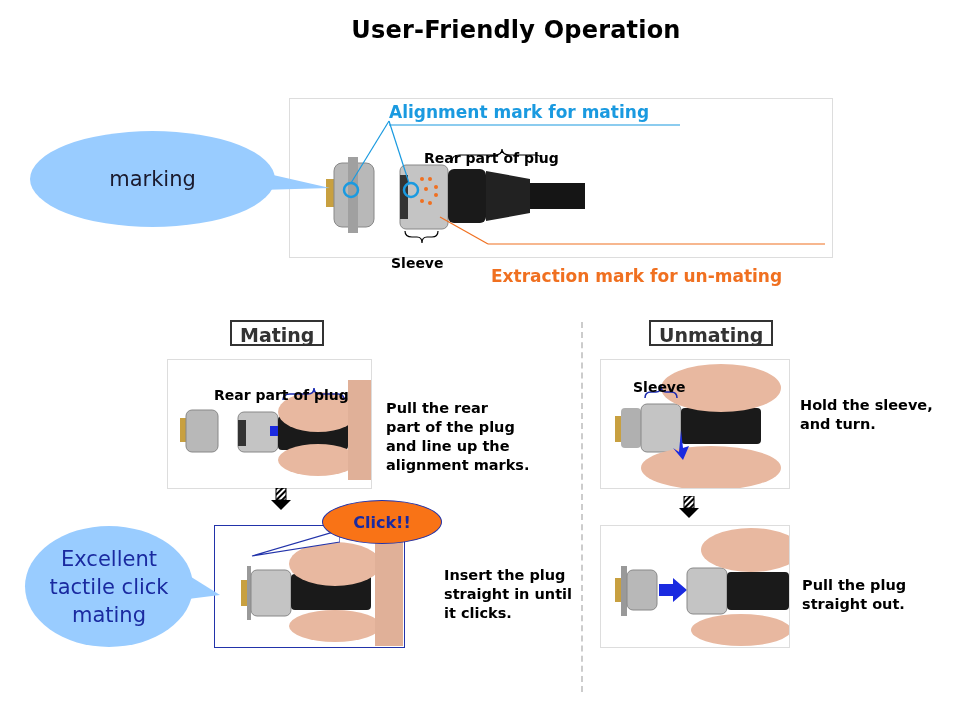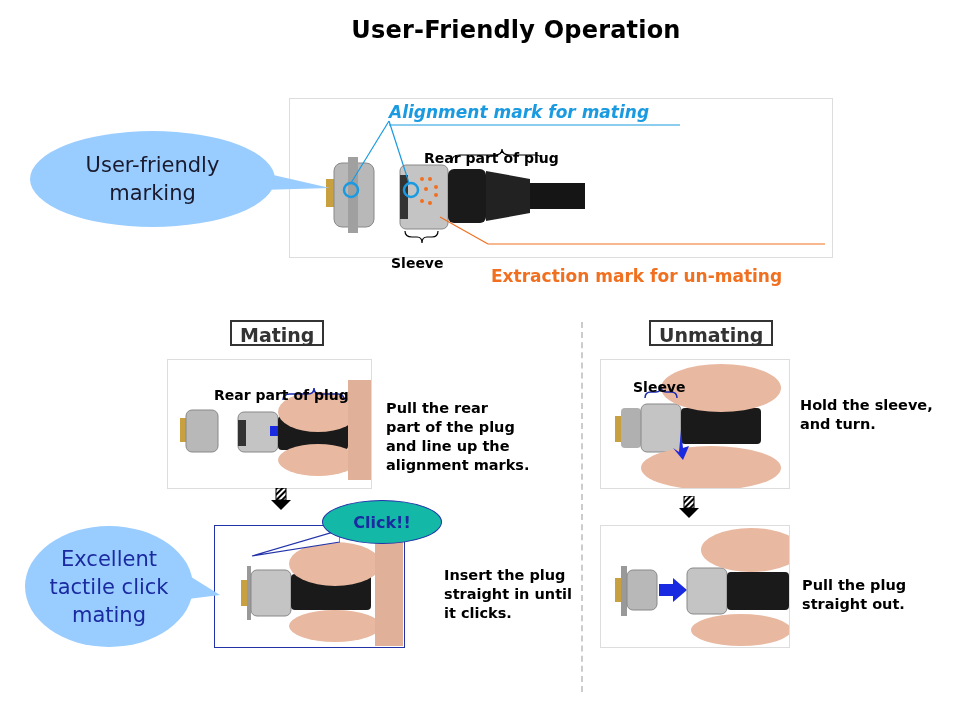--- a/index.html
+++ b/index.html
@@ -4,27 +4,27 @@
 <style>
   html, body { margin:0; padding:0; background:#fff; }
   body { width:960px; height:720px; position:relative; overflow:hidden; font-family:"DejaVu Sans", sans-serif; color:#000; }
   .abs { position:absolute; }
   .title { left:0; width:960px; top:16px; text-align:center; font-weight:bold; font-size:24px; letter-spacing:0.2px;padding-left:36px; }
   .photo { background:#fff; border:1px solid #ddd; box-sizing:border-box; }
   .bubble { background:#99ccff; border-radius:50%; display:flex; align-items:center; justify-content:center; text-align:center; }
   .b1 { left:30px; top:131px; width:245px; height:96px; font-size:21px; color:#1a1a2e; line-height:28px; }
   .b2 { left:25px; top:526px; width:168px; height:121px; font-size:21px; color:#1a2aa0; line-height:28px; }
   .lbl { font-weight:bold; font-size:14px; white-space:nowrap;margin-top:20px; }
-  .blue-lbl { color:#1a9ae0; font-size:17px; font-weight:bold;font-style:italic; }
+  .blue-lbl { color:#1a9ae0; font-size:17px; font-weight:bold; }
   .orange-lbl { color:#f07020; font-size:17px; font-weight:bold;margin-top:43px; }
   .step-head { border:2px solid #333; font-weight:bold; font-size:19px; color:#333; padding:0 8px; height:26px; line-height:26px; box-sizing:border-box; }
   .desc { font-weight:bold; font-size:14.5px; line-height:19px; }
   .down-arrow { width:22px; height:24px; }
   .divider { left:581px; top:322px; width:0; height:370px; border-left:2px dashed #ccc; }
-  .click-bubble { left:322px; top:500px; width:120px; height:44px; border:1.5px solid #2233aa; border-radius:50%; background:#14b8a6; display:flex; align-items:center; justify-content:center; font-weight:bold; font-size:16px; color:#1a2aa0; box-sizing:border-box; }
+  .click-bubble { left:322px; top:500px; width:120px; height:44px; border:1.5px solid #2233aa; border-radius:50%; background:#f97316; display:flex; align-items:center; justify-content:center; font-weight:bold; font-size:16px; color:#1a2aa0; box-sizing:border-box; }
 </style>
 </head>
 <body>
 
 <div class="abs title">User-Friendly Operation</div>
 
 <div class="abs photo" style="left:289px; top:98px; width:544px; height:160px;">
   <svg width="542" height="158">
 
     <rect x="36" y="80" width="8" height="28" fill="#c8a040"></rect>
@@ -62,21 +62,20 @@
 <div class="abs blue-lbl" style="left:389px; top:102px;">Alignment mark for mating</div>
 <div class="abs lbl" style="left:424px; top:130px;">Rear part of plug</div>
 <div class="abs lbl" style="left:391px; top:235px;">Sleeve</div>
 <div class="abs orange-lbl" style="left:491px; top:223px;">Extraction mark for un-mating</div>
 
 <svg class="abs" style="left:260px; top:160px;" width="80" height="40">
   <polygon points="0,12 70,28 0,30" fill="#99ccff"></polygon>
 </svg>
 <div class="abs bubble b1">
   <div>
-      <div>User-friendly</div>
       <div>marking</div>
     </div>
 </div>
 
 <div class="abs divider"></div>
 
 <div class="abs step-head" style="left:230px; top:320px;">Mating</div>
 
 <div class="abs photo" style="left:167px; top:359px; width:205px; height:130px;">
   <svg width="203" height="128">

